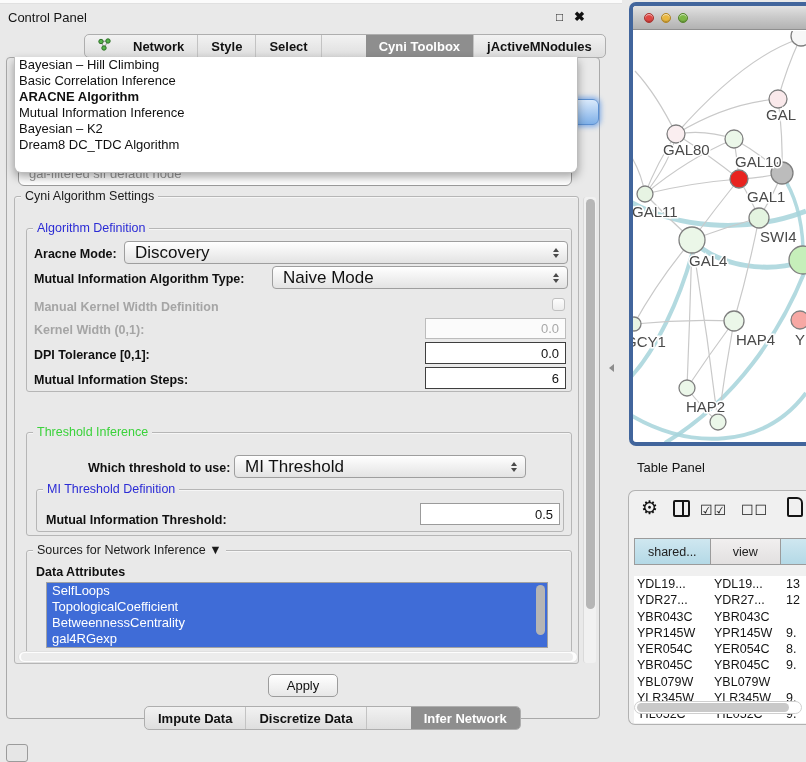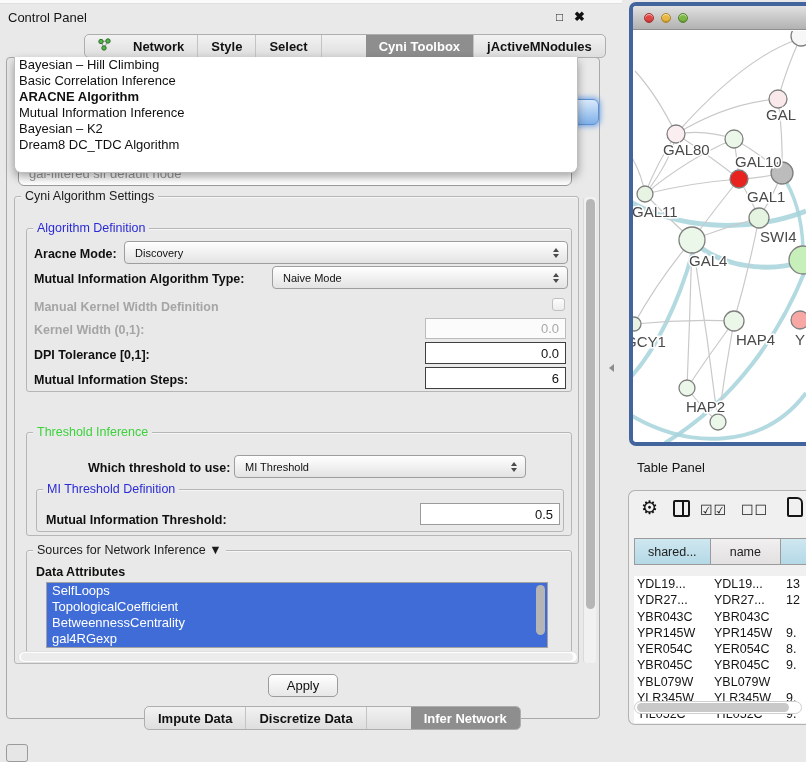--- a/index.html
+++ b/index.html
@@ -33,21 +33,21 @@
   .gtitle.blue{color:#2b2bd5;}
   .gtitle.green{color:#3bd23b;}
   #settings-group{left:14px;top:196px;width:565px;height:468px;}
   #algdef-group{left:26px;top:228px;width:546px;height:164px;}
   #threshold-group{left:26px;top:432px;width:546px;height:104px;}
   #mi-group{left:36px;top:489px;width:528px;height:43px;}
   #sources-group{left:26px;top:550px;width:546px;height:108px;}
   .lbl{position:absolute;font-size:12.5px;font-weight:bold;color:#101010;white-space:nowrap;}
   .lbl.dis{color:#a5a5a5;}
   .combo{position:absolute;height:23px;background:linear-gradient(#ffffff,#e3e3e3);border:1px solid #9e9e9e;border-radius:4px;display:flex;align-items:center;cursor:default;}
-  .combo-val{padding-left:10px;font-size:11px;color:#111;flex:1;white-space:nowrap;}
+  .combo-val{padding-left:10px;font-size:17px;color:#111;flex:1;white-space:nowrap;}
   .stepper{width:16px;display:flex;flex-direction:column;align-items:center;gap:2px;margin-right:3px;}
   .stepper i{display:block;width:0;height:0;border-left:3.5px solid transparent;border-right:3.5px solid transparent;}
   .stepper .up{border-bottom:4px solid #4a4a4a;}
   .stepper .dn{border-top:4px solid #4a4a4a;}
   .field{position:absolute;background:#fff;border:1px solid #3f3f3f;display:flex;align-items:center;justify-content:flex-end;padding-right:6px;font-size:13px;color:#111;}
   .field.normal{border:1px solid #9b9b9b;}
   .field.dis{border:1px solid #bcbcbc;background:#fbfbfb;color:#a8a8a8;}
   .checkbox{position:absolute;width:13px;height:13px;border:1px solid #c0c0c0;border-radius:3px;background:linear-gradient(#fdfdfd,#ececec);}
   .hub-row{position:absolute;left:32px;top:397px;display:flex;align-items:center;gap:10px;font-size:13px;color:#111;}
   .hub-row .tri{font-size:13px;}
@@ -317,21 +317,21 @@
   <div id="table-container" class="abs">
     <span class="icon-gear">⚙</span>
     <span class="icon-split">
         <i></i>
       </span>
     <span class="icon-checks">☑☑</span>
     <span class="icon-unchecks">☐☐</span>
     <span class="icon-doc"></span>
     <div class="tbl-head" id="tbl-head">
         <div class="th blue" style="width: 76px;">shared...</div>
-        <div class="th gray" style="width: 71px;">name</div>
+        <div class="th gray" style="width: 71px;">view</div>
         <div class="th blue" style="width: 26px;"></div>
       </div>
     <div class="tbl-body" id="tbl-body">
         <div class="tr">
           <div class="td" style="width: 77px;">YDL19...</div>
           <div class="td" style="width: 72px;">YDL19...</div>
           <div class="td" style="width: 24px;">13</div>
         </div>
         <div class="tr">
           <div class="td" style="width: 77px;">YDR27...</div>

